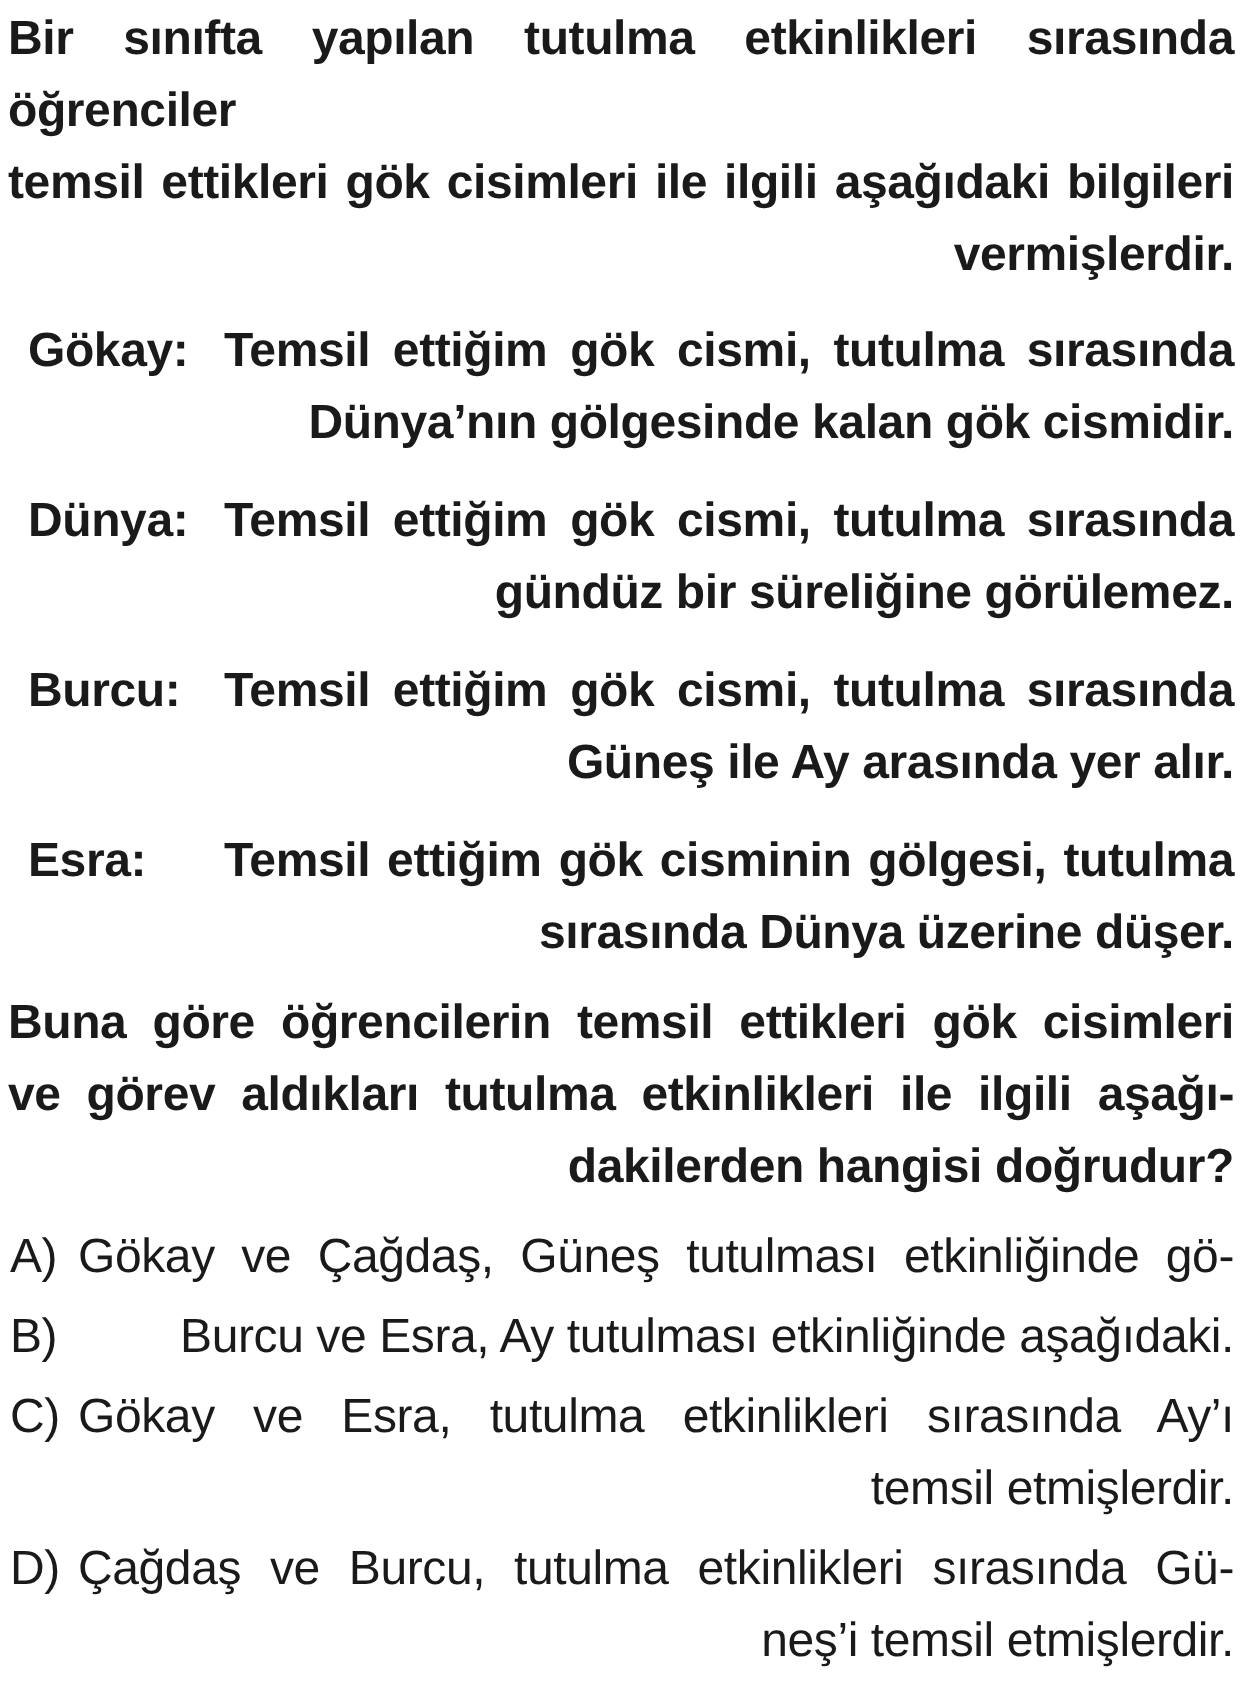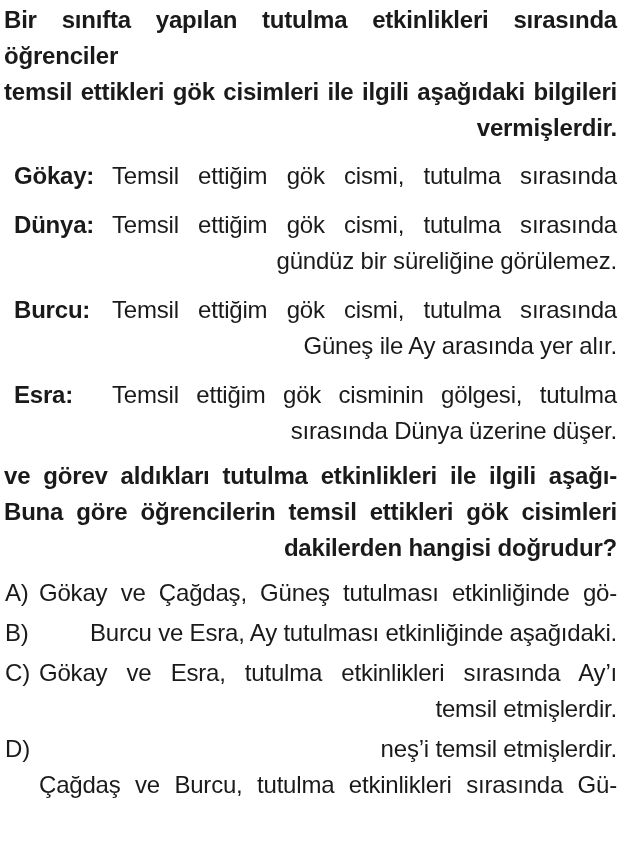--- a/index.html
+++ b/index.html
@@ -22,21 +22,21 @@
     text-align-last: justify;
     text-justify: inter-word;
   }
   
   .intro { margin: 0; font-weight: bold; }
   
   .speakers { margin: 0; }
   .speaker { display: flex; margin-top: 13px; margin-left: 10px; }
   .speaker:first-child { margin-top: 12px; }
   .speaker .name { flex: none; width: 98px; font-weight: bold; }
-  .speaker .stmt { flex: 1; min-width: 0; }
+  .speaker .stmt { flex: 1; min-width: 0; font-weight: bold; }
   
   .question { margin: 9px 0 0 0; font-weight: bold; }
   
   .options { margin-top: 9px; }
   .option { display: flex; margin-top: 4px; margin-left: 1px; }
   .option:first-child { margin-top: 0; }
   .option .letter { flex: none; width: 34px; }
   .option .opt-text { flex: 1; min-width: 0; }
 </style>
 </head>
@@ -49,20 +49,21 @@
     <div class="line just">temsil ettikleri gök cisimleri ile ilgili aşağıdaki bilgileri</div>
     <div class="line">vermişlerdir.</div>
   </div>
 
   <div class="speakers">
 
     <div class="speaker">
       <div class="name">Gökay:</div>
       <div class="stmt">
         <div class="line just">Temsil ettiğim gök cismi, tutulma sırasında</div>
+        <div class="line">Dünya’nın gölgesinde kalan gök cismidir.</div>
       </div>
     </div>
 
     <div class="speaker">
       <div class="name">Dünya:</div>
       <div class="stmt">
         <div class="line just">Temsil ettiğim gök cismi, tutulma sırasında</div>
         <div class="line">gündüz bir süreliğine görülemez.</div>
       </div>
     </div>
@@ -79,22 +80,22 @@
       <div class="name">Esra:</div>
       <div class="stmt">
         <div class="line just">Temsil ettiğim gök cisminin gölgesi, tutulma</div>
         <div class="line">sırasında Dünya üzerine düşer.</div>
       </div>
     </div>
 
   </div>
 
   <div class="question">
+    <div class="line just">Buna göre öğrencilerin temsil ettikleri gök cisimleri</div>
     <div class="line just">ve görev aldıkları tutulma etkinlikleri ile ilgili aşağı-</div>
-    <div class="line just">Buna göre öğrencilerin temsil ettikleri gök cisimleri</div>
     <div class="line">dakilerden hangisi doğrudur?</div>
   </div>
 
   <div class="options">
 
     <div class="option">
       <div class="letter">A)</div>
       <div class="opt-text">
         <div class="line just">Gökay ve Çağdaş, Güneş tutulması etkinliğinde gö-</div>
       </div>
@@ -111,20 +112,20 @@
       <div class="letter">C)</div>
       <div class="opt-text">
         <div class="line just">Gökay ve Esra, tutulma etkinlikleri sırasında Ay’ı</div>
         <div class="line">temsil etmişlerdir.</div>
       </div>
     </div>
 
     <div class="option">
       <div class="letter">D)</div>
       <div class="opt-text">
+        <div class="line just">Çağdaş ve Burcu, tutulma etkinlikleri sırasında Gü-</div>
         <div class="line">neş’i temsil etmişlerdir.</div>
-        <div class="line just">Çağdaş ve Burcu, tutulma etkinlikleri sırasında Gü-</div>
       </div>
     </div>
 
   </div>
 
 </div>
 
 </body></html>

